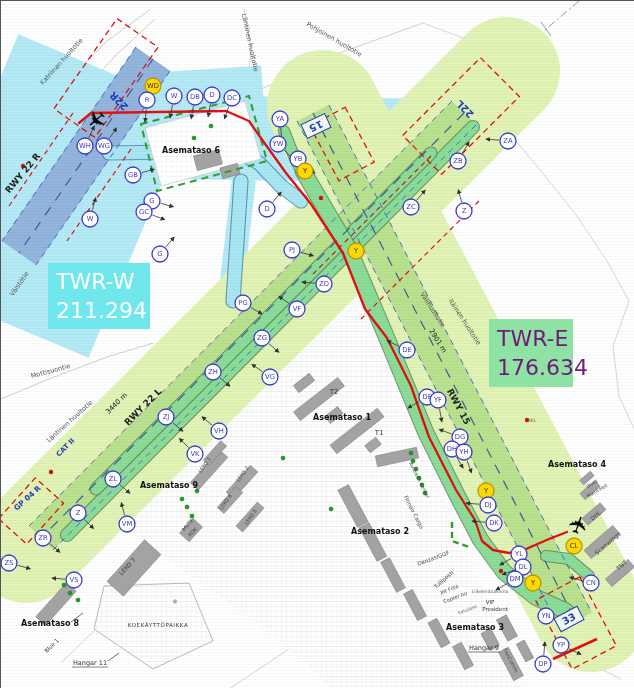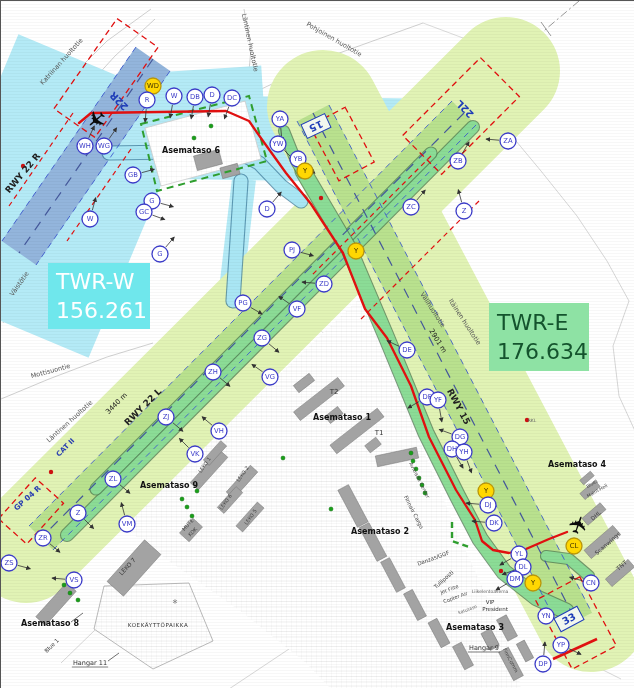--- a/index.html
+++ b/index.html
@@ -539,19 +539,19 @@
           <text x="568" y="621.4" font-size="10" font-weight="700" fill="#1f3db8" text-anchor="middle" font-family="DejaVu Sans">33</text>
         </g>
       </g>
       <g>
         <text x="95" y="126" font-size="24" fill="#0a0a0a" text-anchor="middle" transform="rotate(140 95 118)" font-family="DejaVu Sans">✈</text>
         <text x="578" y="532" font-size="24" fill="#0a0a0a" text-anchor="middle" transform="rotate(-70 578 524)" font-family="DejaVu Sans">✈</text>
       </g>
     </svg>
   <div class="freq-box" style="left: 47px; top: 262px; width: 102px; height: 66px; background: rgb(111, 231, 236); color: rgb(255, 255, 255);">
     <div>TWR-W</div>
-    <div>156.261</div>
+    <div>211.294</div>
   </div>
-  <div class="freq-box" style="left: 488px; top: 302px; width: 100px; height: 68px; background: rgb(142, 226, 164); color: #14532d;">
+  <div class="freq-box" style="left: 488px; top: 318px; width: 84px; height: 68px; background: rgb(142, 226, 164); color: #701a75;">
     <div>TWR-E</div>
     <div>176.634</div>
   </div>
 </div>
 
 </body></html>

